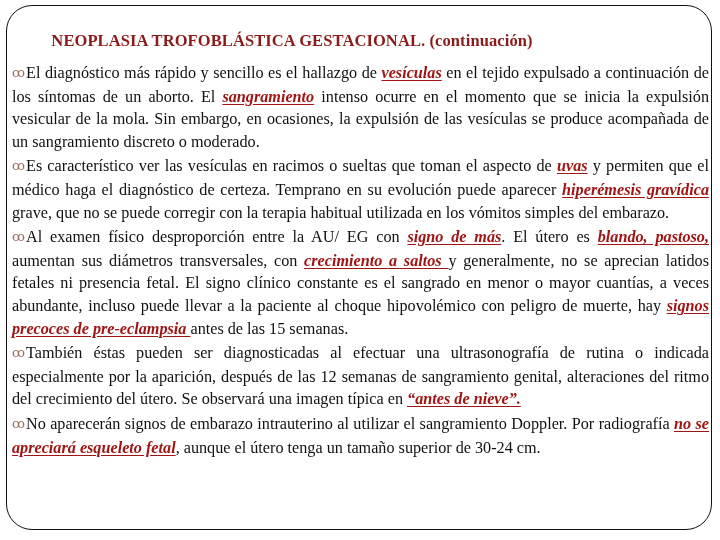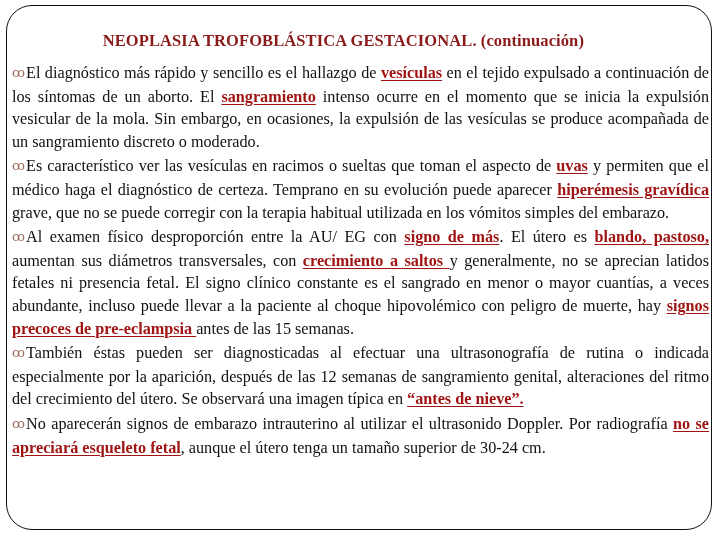--- a/index.html
+++ b/index.html
@@ -23,21 +23,21 @@
       height: 525px;
       border: 1.5px solid #111111;
       border-radius: 26px;
       box-sizing: border-box;
     }
     .title {
       position: absolute;
       left: 0;
       top: 31px;
       width: 584px;
-      text-align: right;
+      text-align: center;
       font-size: 16.5px;
       font-weight: bold;
       color: #8b1a1a;
       letter-spacing: 0.1px;
     }
     .content {
       position: absolute;
       left: 12px;
       top: 62px;
       width: 697px;
@@ -51,20 +51,21 @@
     .bullet {
       color: #9a6a5a;
       font-size: 13px;
       margin-right: 1px;
       display: inline-block;
       transform: translateY(-1px);
     }
     .kw {
       color: #a01414;
       font-weight: bold;
+      font-style: italic;
       text-decoration: underline;
       text-decoration-color: #a01414;
       text-underline-offset: 2px;
     }
   </style>
 </head>
 <body>
 
 <div class="frame"></div>
 
@@ -77,15 +78,15 @@
   <p class="para">
     <span class="bullet">ꝏ</span><span>Es característico ver las vesículas en racimos o sueltas que toman el aspecto de </span><span class="kw">uvas</span><span> y permiten que el médico haga el diagnóstico de certeza. Temprano en su evolución puede aparecer </span><span class="kw">hiperémesis gravídica </span><span>grave, que no se puede corregir con la terapia habitual utilizada en los vómitos simples del embarazo.</span>
   </p>
   <p class="para">
     <span class="bullet">ꝏ</span><span>Al examen físico desproporción entre la AU/ EG con </span><span class="kw">signo de más</span><span>. El útero es </span><span class="kw">blando, pastoso,</span><span> aumentan sus diámetros transversales, con </span><span class="kw">crecimiento a saltos </span><span>y generalmente, no se aprecian latidos fetales ni presencia fetal. El signo clínico constante es el sangrado en menor o mayor cuantías, a veces abundante, incluso puede llevar a la paciente al choque hipovolémico con peligro de muerte, hay </span><span class="kw">signos precoces de pre-eclampsia </span><span>antes de las 15 semanas.</span>
   </p>
   <p class="para">
     <span class="bullet">ꝏ</span><span>También éstas pueden ser diagnosticadas al efectuar una ultrasonografía de rutina o indicada especialmente por la aparición, después de las 12 semanas de sangramiento genital, alteraciones del ritmo del crecimiento del útero. Se observará una imagen típica en </span><span class="kw">“antes de nieve”.</span>
   </p>
   <p class="para">
-    <span class="bullet">ꝏ</span><span>No aparecerán signos de embarazo intrauterino al utilizar el ultrasonido Doppler. Por radiografía </span><span class="kw">no se apreciará esqueleto fetal</span><span>, aunque el útero tenga un tamaño superior de 30-24 cm.</span>
+    <span class="bullet">ꝏ</span><span>No aparecerán signos de embarazo intrauterino al utilizar el sangramiento Doppler. Por radiografía </span><span class="kw">no se apreciará esqueleto fetal</span><span>, aunque el útero tenga un tamaño superior de 30-24 cm.</span>
   </p>
 </div>
 
 </body></html>

